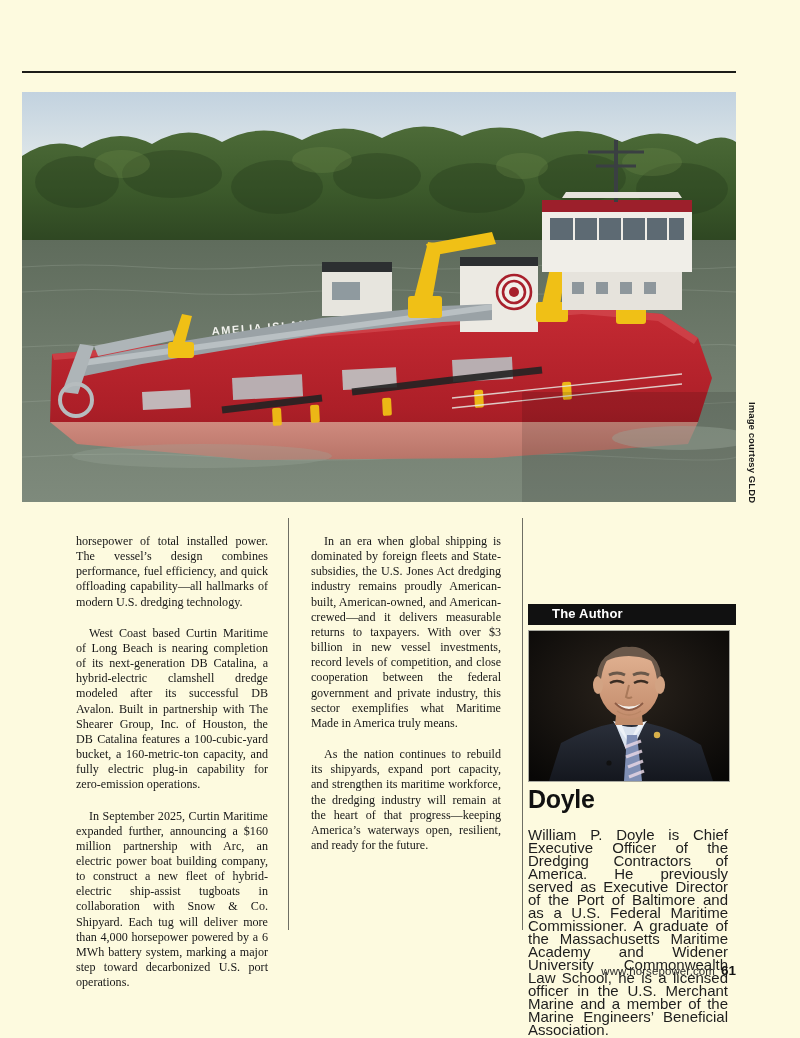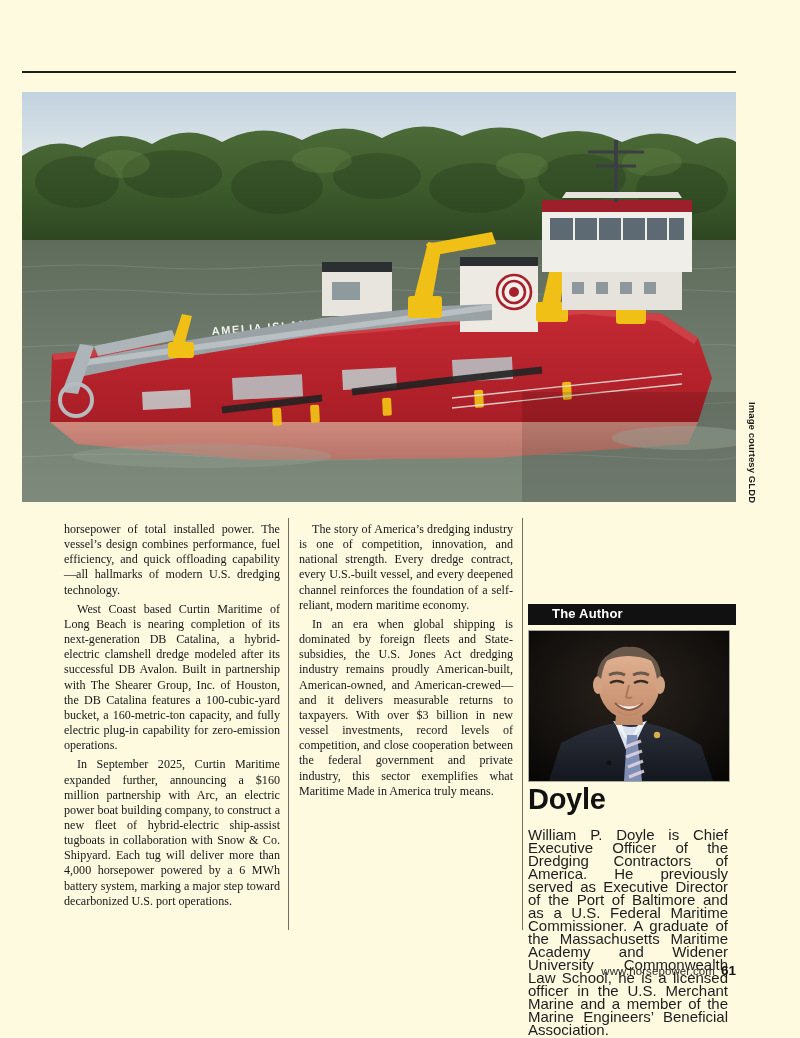--- a/index.html
+++ b/index.html
@@ -74,21 +74,21 @@
   .col {
     position: absolute;
     top: 518px;
     font-size: 12.1px;
     line-height: 15.15px;
     color: #171717;
     text-align: justify;
     text-justify: inter-word;
     hyphens: manual;
   }
-  .col p { margin: 4px; }
+  .col p { margin: 16px; }
   .col p.indent { text-indent: 13px; }
   .col1 { left: 60px;  width: 224px; }
   .col2 { left: 295px; width: 222px; }
 
   .col-rule {
     position: absolute;
     width: 1px;
     background: #6e6e64;
   }
   .rule1 { left: 288px; top: 518px; height: 412px; }
@@ -116,21 +116,21 @@
     width: 200px;
     height: 150px;
     border: 1px solid #a9a9a0;
     background: #0a0a0a;
     overflow: hidden;
   }
   .author-photo svg { display:block; width:100%; height:100%; }
   .author-name {
     font-family: "Liberation Sans", sans-serif;
     font-weight: bold;
-    font-size: 29px;
+    font-size: 25px;
     line-height: 25px;
     color: #111111;
     margin-top: 5px;
     letter-spacing: -.3px;
   }
   .author-bio {
     font-family: "Liberation Sans", sans-serif;
     font-size: 15px;
     line-height: 13px;
     color: #1d1d1d;
@@ -331,22 +331,22 @@
   <div class="col-rule rule1"></div>
   <div class="col-rule rule2"></div>
 
   <div class="col col1">
     <p>horsepower of total installed power. The vessel’s design combines performance, fuel efficiency, and quick offloading capability—all hallmarks of modern U.S. dredging technology.</p>
     <p class="indent">West Coast based Curtin Maritime of Long Beach is nearing completion of its next-generation DB Catalina, a hybrid-electric clamshell dredge modeled after its successful DB Avalon. Built in partnership with The Shearer Group, Inc. of Houston, the DB Catalina features a 100-cubic-yard bucket, a 160-metric-ton capacity, and fully electric plug-in capability for zero-emission operations.</p>
     <p class="indent">In September 2025, Curtin Maritime expanded further, announcing a $160 million partnership with Arc, an electric power boat building company, to construct a new fleet of hybrid-electric ship-assist tugboats in collaboration with Snow &amp; Co. Shipyard. Each tug will deliver more than 4,000 horsepower powered by a 6 MWh battery system, marking a major step toward decarbonized U.S. port operations.</p>
   </div>
 
   <div class="col col2">
-    <p class="indent">The story of America’s dredging industry is one of competition, innovation, and national strength. Every dredge contract, every U.S.-built vessel, and every deepened channel reinforces the foundation of a self-reliant, modern maritime economy.</p>
     <p class="indent">In an era when global shipping is dominated by foreign fleets and State-subsidies, the U.S. Jones Act dredging industry remains proudly American-built, American-owned, and American-crewed—and it delivers measurable returns to taxpayers. With over $3 billion in new vessel investments, record levels of competition, and close cooperation between the federal government and private industry, this sector exemplifies what Maritime Made in America truly means.</p>
+    <p class="indent">As the nation continues to rebuild its shipyards, expand port capacity, and strengthen its maritime workforce, the dredging industry will remain at the heart of that progress—keeping America’s waterways open, resilient, and ready for the future.</p>
   </div>
 
   <div class="author-box">
     <div class="author-head">The Author</div>
 
     <div class="author-photo">
       <svg viewBox="0 0 200 150" preserveAspectRatio="none">
         <defs>
           <radialGradient id="bgA" cx="50%" cy="40%" r="75%">
             <stop offset="0%" stop-color="#2a231c"></stop>

